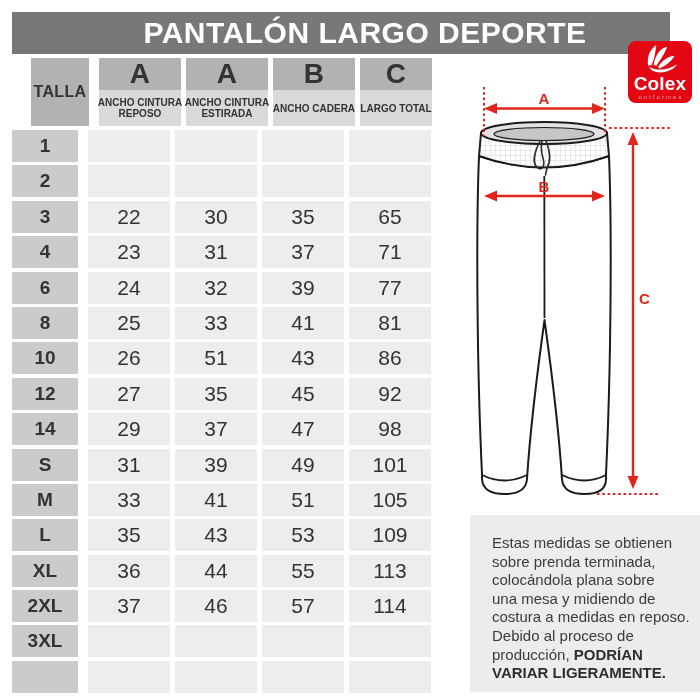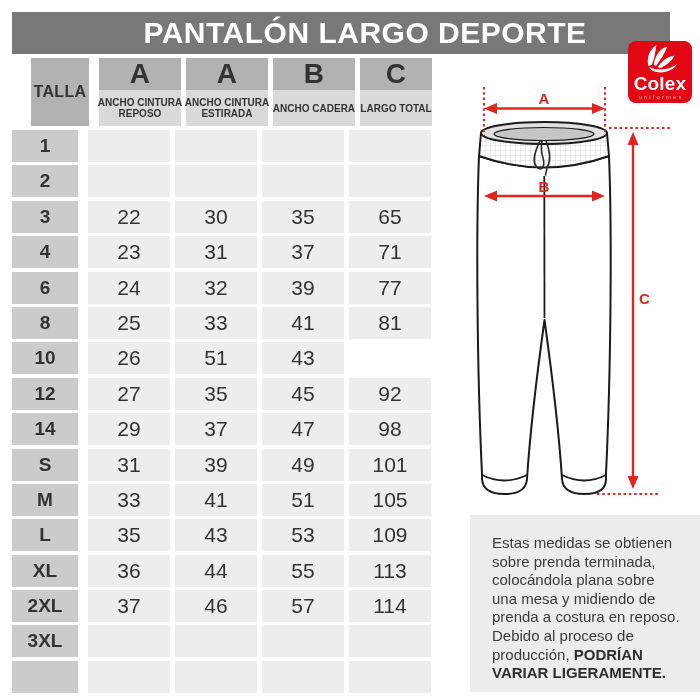--- a/index.html
+++ b/index.html
@@ -155,20 +155,21 @@
         <div class="cell data">25</div>
         <div class="cell data">33</div>
         <div class="cell data">41</div>
         <div class="cell data">81</div>
       </div>
       <div class="trow">
         <div class="cell label">10</div>
         <div class="cell data">26</div>
         <div class="cell data">51</div>
         <div class="cell data">43</div>
+        <div class="cell data">86</div>
       </div>
       <div class="trow">
         <div class="cell label">12</div>
         <div class="cell data">27</div>
         <div class="cell data">35</div>
         <div class="cell data">45</div>
         <div class="cell data">92</div>
       </div>
       <div class="trow">
         <div class="cell label">14</div>
@@ -279,18 +280,18 @@
     </g>
   </g>
 </svg>
 
 <div class="abs note-box">
   <div>
       <div class="line"><span>Estas medidas se obtienen</span></div>
       <div class="line"><span>sobre prenda terminada,</span></div>
       <div class="line"><span>colocándola plana sobre</span></div>
       <div class="line"><span>una mesa y midiendo de</span></div>
-      <div class="line"><span>prenda a costura en reposo.</span></div>
+      <div class="line"><span>costura a medidas en reposo.</span></div>
       <div class="line"><span>Debido al proceso de</span></div>
       <div class="line"><span>producción,  </span><span class="nb">PODRÍAN</span></div>
       <div class="line"><span class="nb">VARIAR LIGERAMENTE.</span></div>
     </div>
 </div>
 
 </body></html>

